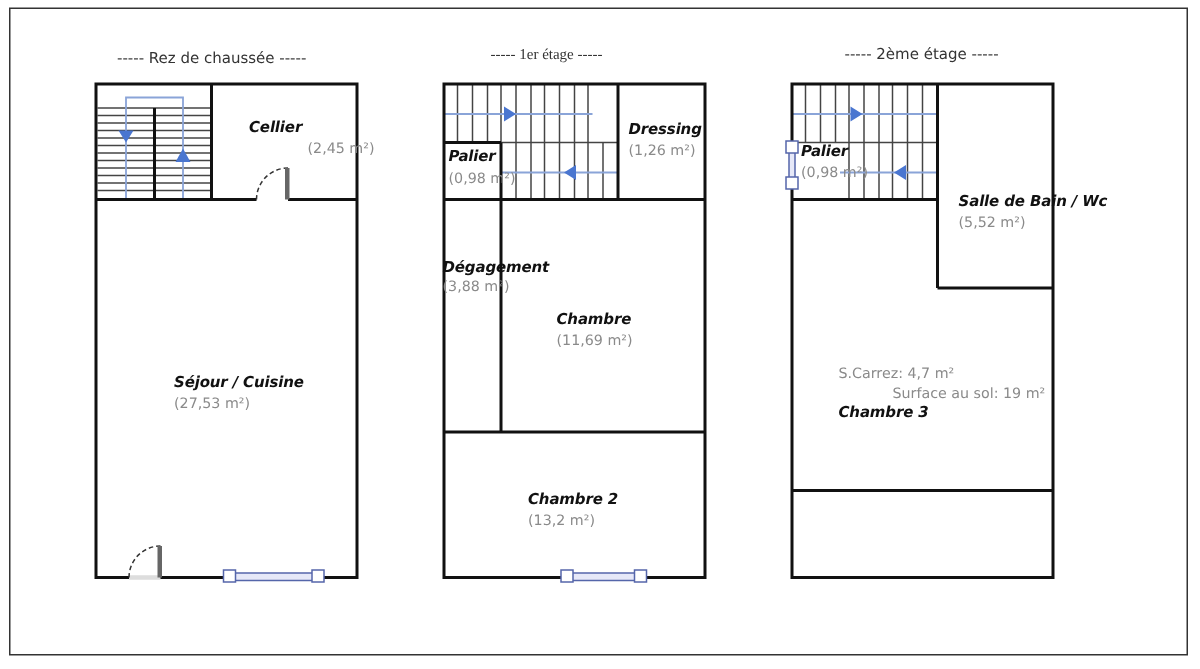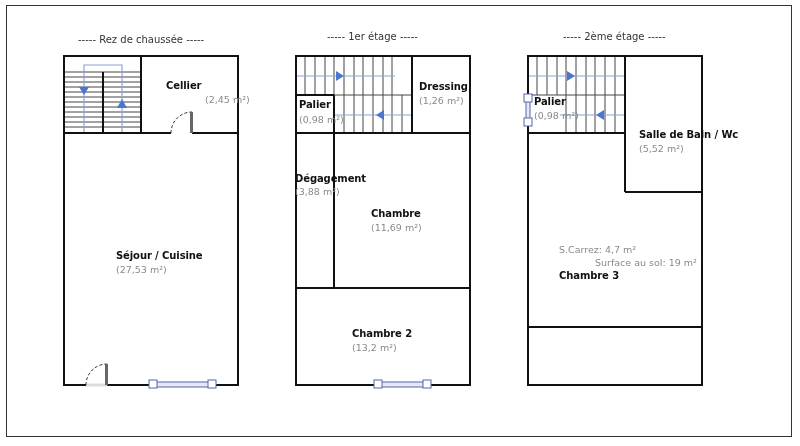--- a/index.html
+++ b/index.html
@@ -1,21 +1,21 @@
 <!DOCTYPE html>
 <html><head>
 <meta charset="utf-8">
 <style>
   html,body{margin:0;padding:0;background:#fff;}
   body{width:800px;height:446px;position:relative;overflow:hidden;font-family:"DejaVu Sans","Liberation Sans",sans-serif;}
   .frame{position:absolute;left:6px;top:5px;width:786px;height:432px;border:1px solid #333;box-sizing:border-box;}
   .svgwrap{position:absolute;left:0;top:0;width:800px;height:446px;}
   .lbl{position:absolute;white-space:nowrap;}
   .title{font-size:10px;color:#333;}
-  .name{font-size:10px;font-weight:bold;color:#111;letter-spacing:-0.1px;}
+  .name{font-size:10px;font-weight:bold;color:#111;letter-spacing:-0.1px;font-style:italic;}
   .area{font-size:9.5px;color:#8a8a8a;}
 </style>
 </head>
 <body>
 
 <div class="frame"></div>
 
 <svg class="svgwrap" viewBox="0 0 800 446">
 
   <g>
@@ -132,21 +132,21 @@
     <line x1="528" y1="327" x2="702" y2="327" stroke="#111" stroke-width="2"></line>
     <g>
       <rect x="526" y="99" width="4" height="24" fill="#e6e8f8" stroke="#5566aa"></rect>
       <rect x="524" y="94" width="8" height="8" fill="#fff" stroke="#5566aa"></rect>
       <rect x="524" y="118" width="8" height="8" fill="#fff" stroke="#5566aa"></rect>
     </g>
   </g>
 </svg>
 
 <div class="lbl title" style="left:78px;top:34px;">-----  Rez de chaussée  -----</div>
-<div class="lbl title" style="left:327px;top:31px;">-----  1er étage  -----</div>
+<div class="lbl title" style="left:327px;top:31px;font-family:Liberation Serif, serif;">-----  1er étage  -----</div>
 <div class="lbl title" style="left:563px;top:31px;">-----  2ème étage  -----</div>
 
 <div class="lbl name" style="left:166px;top:80px;">Cellier</div>
 <div class="lbl area" style="left:165px;top:94px;margin-left:40px;">(2,45 m²)</div>
 <div class="lbl name" style="left:116px;top:250px;">Séjour / Cuisine</div>
 <div class="lbl area" style="left:116px;top:264px;">(27,53 m²)</div>
 
 <div class="lbl name" style="left:299px;top:99px;">Palier</div>
 <div class="lbl area" style="left:299px;top:114px;">(0,98 m²)</div>
 <div class="lbl name" style="left:419px;top:81px;">Dressing</div>

